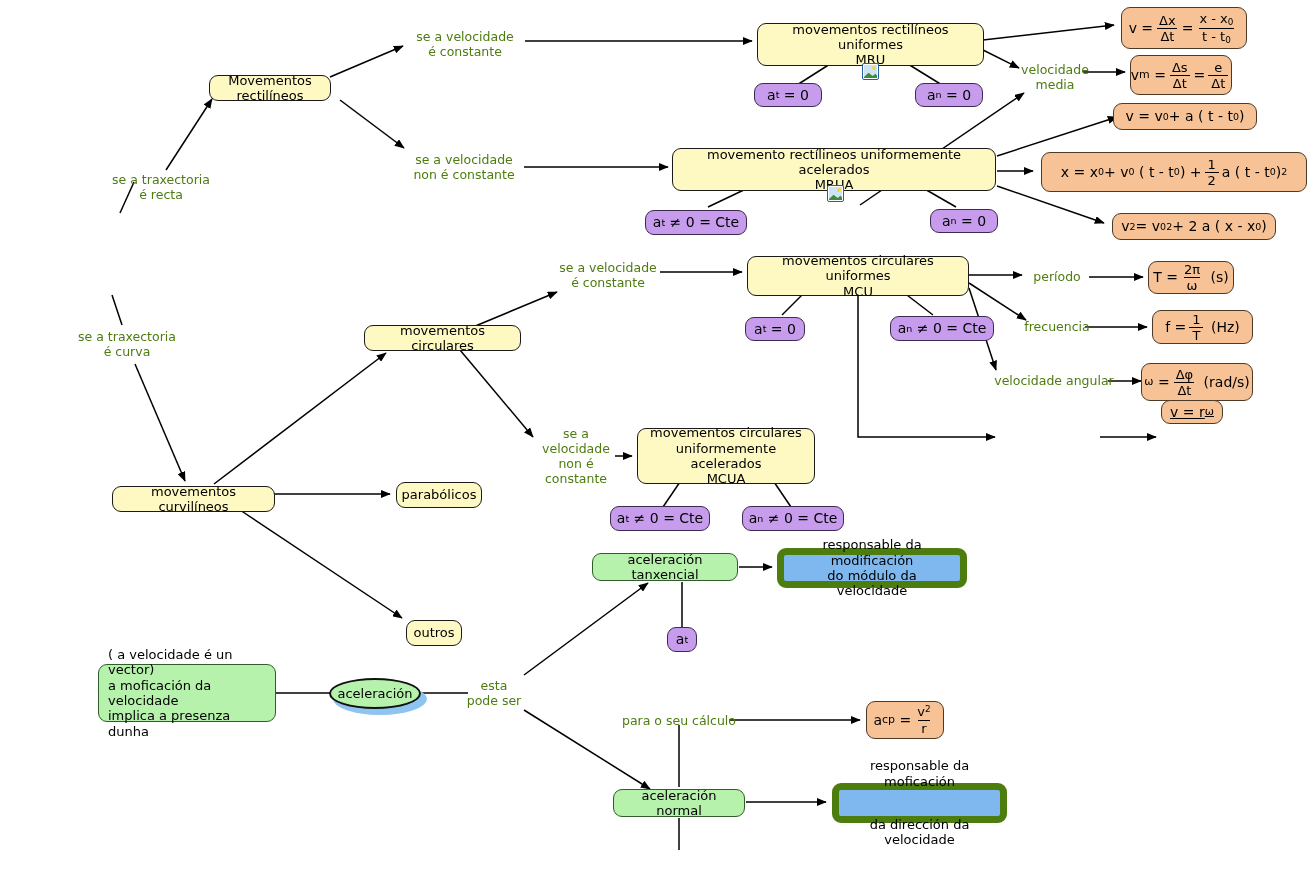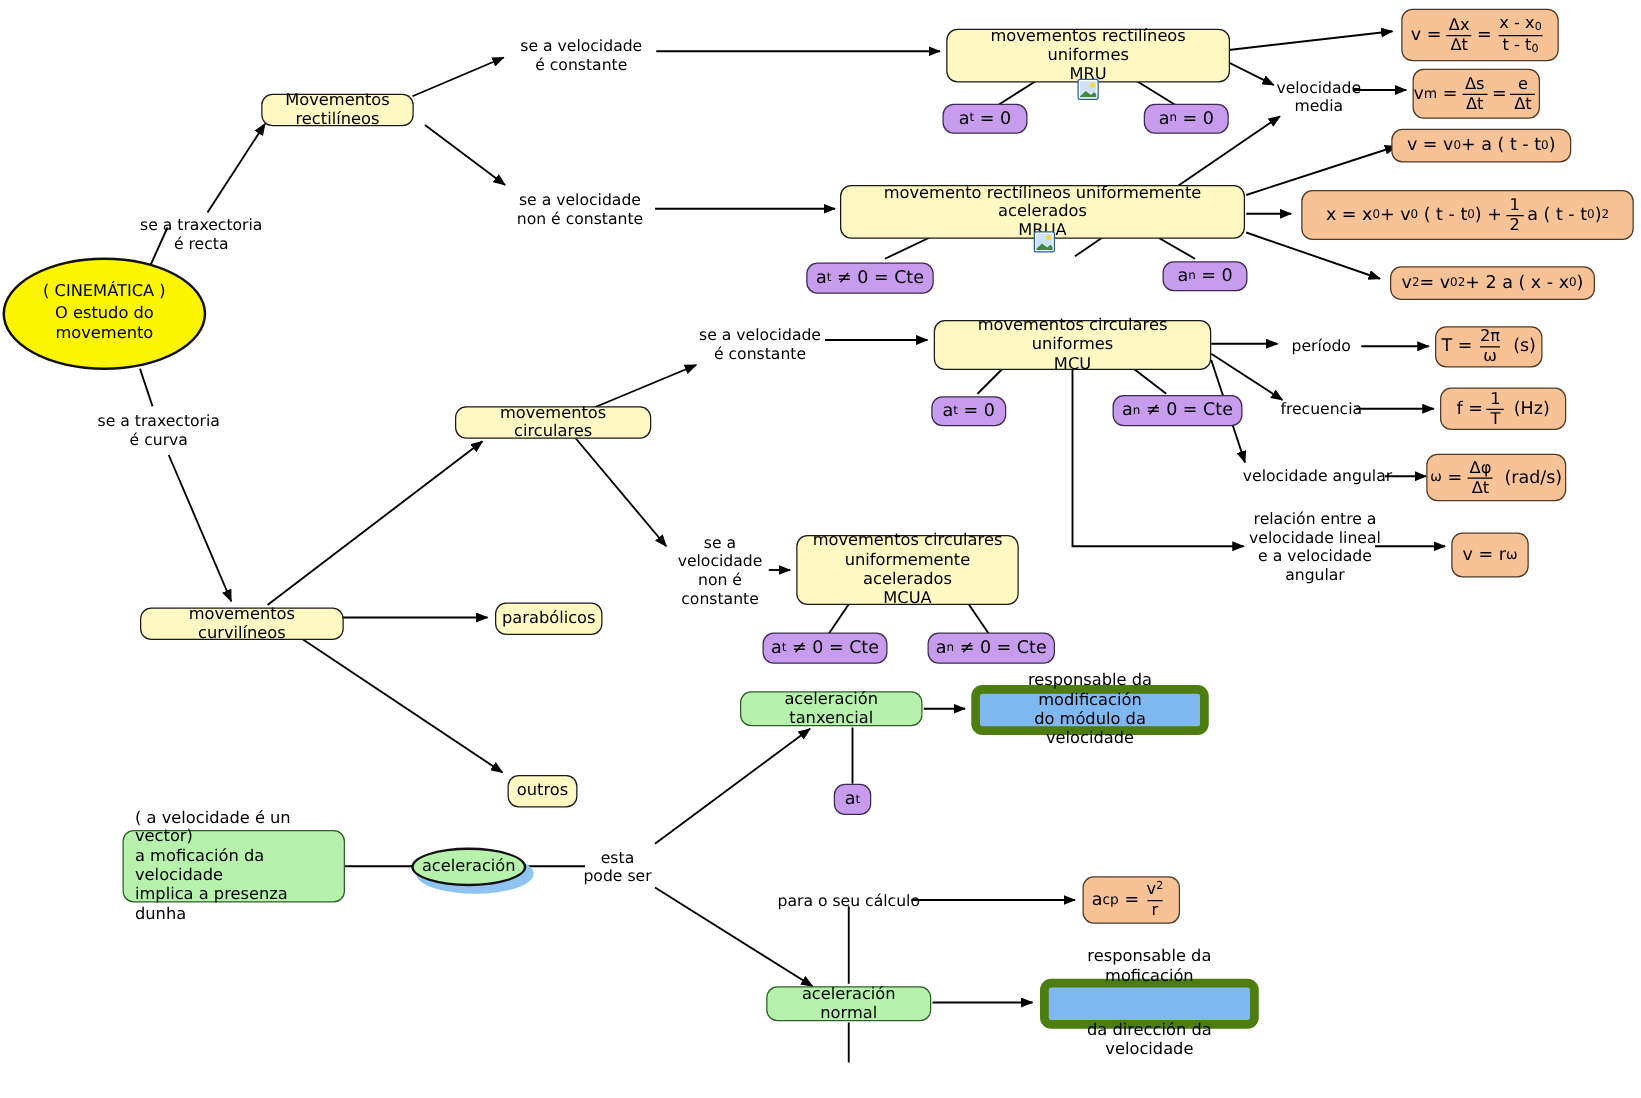--- a/index.html
+++ b/index.html
@@ -84,21 +84,21 @@
   }
   .ellipse-shadow{
     background:#8fc4f0;
     border-radius:50%;
     z-index:2;
   }
   
   .linklabel{
     position:absolute;
     font-size:12.5px;
-    color:#000000;
+    color:#4d7c0f;
     text-align:center;
     line-height:1.22;
     z-index:3;
     white-space:pre-line;
     display:flex;
     align-items:center;
     justify-content:center;
   }
   
   .frac{
@@ -255,47 +255,38 @@
       <path d="M679,787 L679,725"></path>
 
       <path d="M729,720 L860,720" marker-end="url(#ah)"></path>
 
       <path d="M746,802 L826,802" marker-end="url(#ah)"></path>
 
       <path d="M679,818 L679,850"></path>
     </g>
   </svg>
 
-  <div class="node ellipse-yellow" style="left:2px;top:206px;width:163px;height:90px;flex-direction:column;">
-    <div>( CINEMÁTICA )</div>
-    <div>O estudo do</div>
-    <div>movemento</div>
-  </div>
 
   <div class="linklabel" style="left:96px;top:170px;width:130px;height:34px;">se a traxectoria
 é recta</div>
   <div class="linklabel" style="left:62px;top:327px;width:130px;height:34px;">se a traxectoria
 é curva</div>
   <div class="linklabel" style="left:403px;top:27px;width:124px;height:34px;">se a velocidade
 é constante</div>
   <div class="linklabel" style="left:400px;top:150px;width:128px;height:34px;">se a velocidade
 non é constante</div>
   <div class="linklabel" style="left:546px;top:258px;width:124px;height:34px;">se a velocidade
 é constante</div>
   <div class="linklabel" style="left:528px;top:439px;width:96px;height:34px;line-height:1.2;">se a velocidade
 non é constante</div>
   <div class="linklabel" style="left:1015px;top:60px;width:80px;height:34px;">velocidade
 media</div>
   <div class="linklabel" style="left:1024px;top:268px;width:66px;height:18px;">período</div>
   <div class="linklabel" style="left:1020px;top:318px;width:74px;height:18px;">frecuencia</div>
   <div class="linklabel" style="left:992px;top:372px;width:124px;height:18px;">velocidade angular</div>
-  <div class="linklabel" style="left:996px;top:406px;width:112px;height:62px;">relación entre a
-velocidade lineal
-e a velocidade
-angular</div>
   <div class="linklabel" style="left:462px;top:676px;width:64px;height:34px;">esta
 pode ser</div>
   <div class="linklabel" style="left:620px;top:712px;width:118px;height:18px;">para o seu cálculo</div>
 
   <div class="node concept" style="left:209px;top:75px;width:122px;height:26px;">
     <span>Movementos rectilíneos</span>
   </div>
 
   <div class="node concept" style="left:757px;top:23px;width:227px;height:43px;flex-direction:column;">
     <span>movementos rectilíneos uniformes</span>
@@ -456,21 +447,21 @@
     <span class="mathrow">
       <span class="omega">ω</span>&nbsp;=
       <span class="frac">
           <span class="num">Δφ</span>
           <span class="den">Δt</span>
         </span>
       &nbsp;(rad/s)
     </span>
   </div>
 
-  <div class="node formula" style="left:1161px;top:426px;width:62px;height:36px;">
+  <div class="node formula" style="left:1161px;top:400px;width:62px;height:24px;text-decoration:underline;">
     <span class="mathrow">
       v = r <span class="omega">ω</span>
     </span>
   </div>
 
   <div class="node formula" style="left:866px;top:701px;width:78px;height:38px;">
     <span class="mathrow">
       a<sub class="sm">cp</sub>&nbsp;=
       <span class="frac">
           <span class="num">v<sup>2</sup></span>

